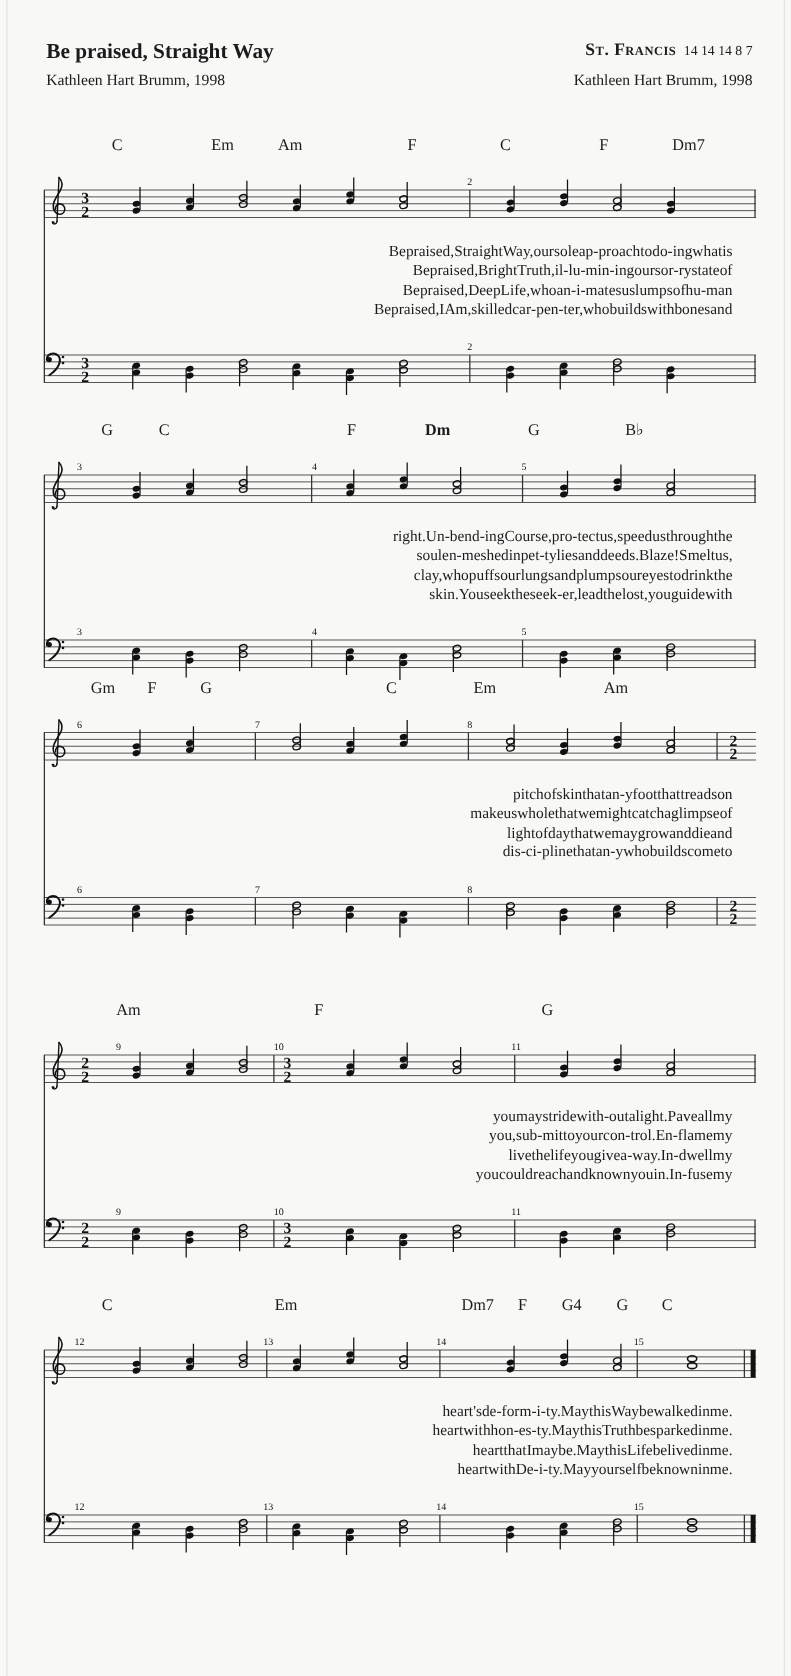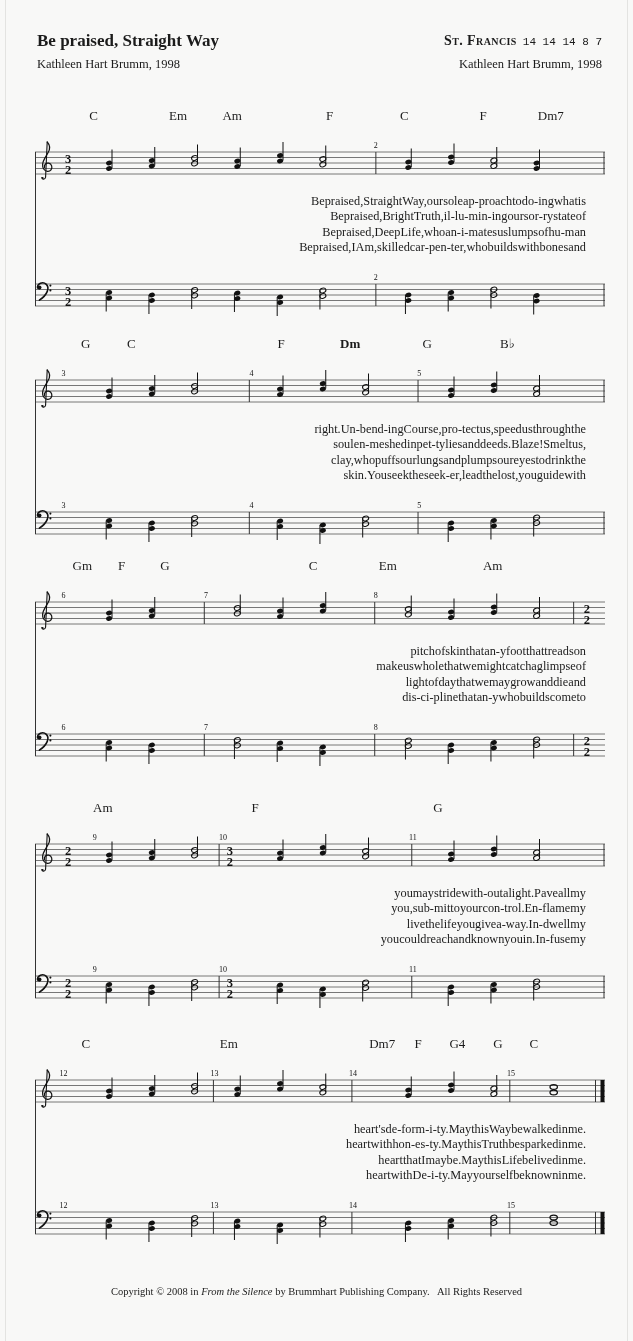--- a/index.html
+++ b/index.html
@@ -6,21 +6,21 @@
   .page{position:relative;width:633px;height:1341px;background:#f8f8f7;
         font-family:"Liberation Serif","DejaVu Serif",serif;color:#1b1b1b;overflow:hidden;}
   .page-edge{position:absolute;top:0;bottom:0;width:1px;background:#e3e3e1;}
   .edge-left{left:5px;} .edge-right{right:5px;}
 
   
   .title{position:absolute;left:37px;top:31px;font-size:17px;font-weight:bold;white-space:nowrap;}
   .author-left{position:absolute;left:37px;top:57px;font-size:12.5px;}
   .tune-line{position:absolute;right:31px;top:33px;font-size:11px;white-space:nowrap;}
   .tune-name{font-variant:small-caps;font-size:14px;letter-spacing:.4px;font-weight:bold;}
-  .tune-meter{margin-left:6px;font-size:11px;font-family:Liberation Mono, monospace;}
+  .tune-meter{margin-left:6px;font-size:11px;}
   .author-right{position:absolute;right:31px;top:57px;font-size:12.5px;}
 
   
   .system{position:absolute;left:0;width:633px;height:216px;}
   .chords{position:absolute;left:35px;top:0;width:570px;height:16px;}
   .chord{position:absolute;top:0;transform:translateX(-50%);font-size:13px;white-space:nowrap;}
   .staff{position:absolute;left:35px;}
   .staff.treble{top:28px;}
   .staff.bass{top:166px;}
   .sl{stroke:#555;stroke-width:0.8;}
@@ -481,21 +481,21 @@
             <line x1="455.95000000000005" y1="18.5" x2="455.95000000000005" y2="37.5" stroke="#111111" stroke-width="1"></line>
           </g>
           <g>
             <ellipse cx="501.6" cy="15.5" rx="3.1" ry="2.3" transform="rotate(-15 501.6 15.5)" fill="none" stroke="#111111" stroke-width="1.1"></ellipse>
             <ellipse cx="501.6" cy="21" rx="3.1" ry="2.3" transform="rotate(-15 501.6 21)" fill="none" stroke="#111111" stroke-width="1.1"></ellipse>
             <line x1="498.70000000000005" y1="15.5" x2="498.70000000000005" y2="34.5" stroke="#111111" stroke-width="1"></line>
           </g>
         </svg>
         <div class="connector"></div>
       </section>
-      <section class="system" style="top: 558px;">
+      <section class="system" style="top: 542px;">
         <div class="chords">
           <span class="chord" style="left: 8.3%;">Gm</span>
           <span class="chord" style="left: 15.2%;">F</span>
           <span class="chord" style="left: 22.8%;">G</span>
           <span class="chord" style="left: 48.8%;">C</span>
           <span class="chord" style="left: 61.9%;">Em</span>
           <span class="chord" style="left: 80.3%;">Am</span>
         </div>
         <svg viewBox="0 0 570 58" width="570" height="58" class="staff treble">
           <line x1="0" y1="16" x2="570" y2="16" class="sl"></line>
@@ -1124,16 +1124,13 @@
           </g>
           <g>
             <ellipse cx="518.7" cy="15.5" rx="3.7" ry="2.4" fill="none" stroke="#111111" stroke-width="1.3"></ellipse>
             <ellipse cx="518.7" cy="21" rx="3.7" ry="2.4" fill="none" stroke="#111111" stroke-width="1.3"></ellipse>
           </g>
         </svg>
         <div class="connector"></div>
       </section>
     </div>
 
-  <div class="footer">
-    <span>Copyright © 2008 in </span><span class="src-italic">From the Silence</span><span> by Brummhart Publishing Company.   All Rights Reserved</span>
-  </div>
 </div>
 
 </body></html>

